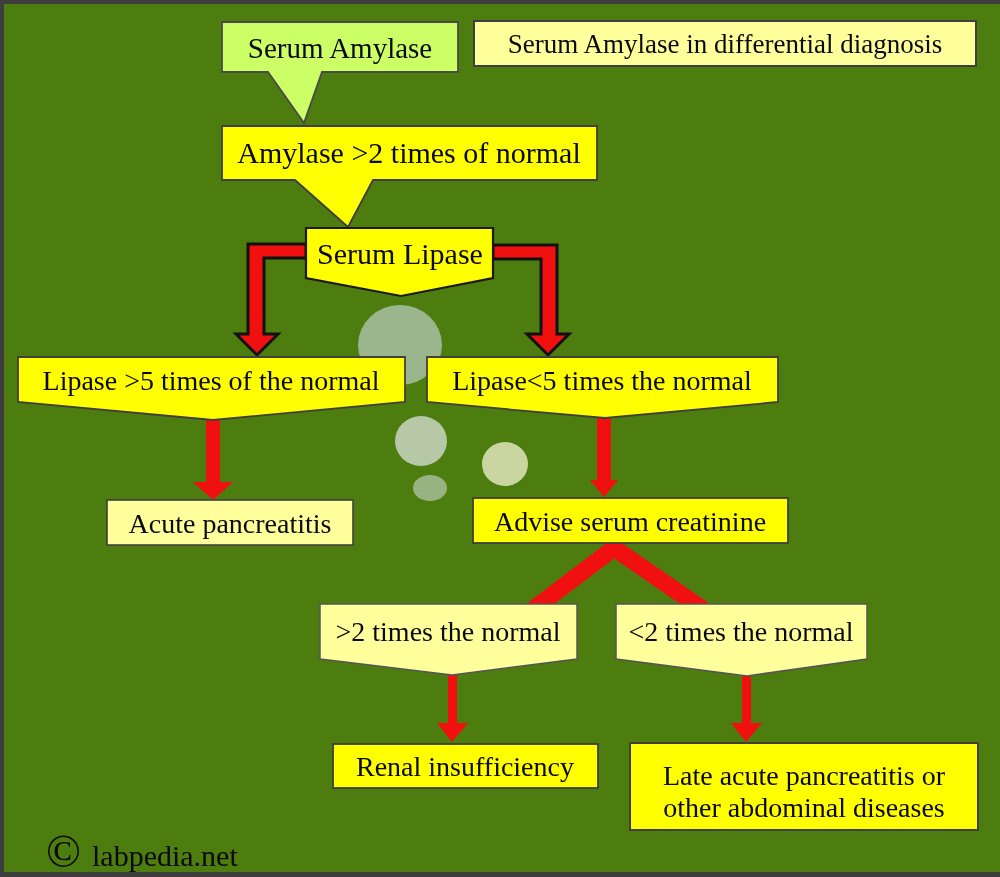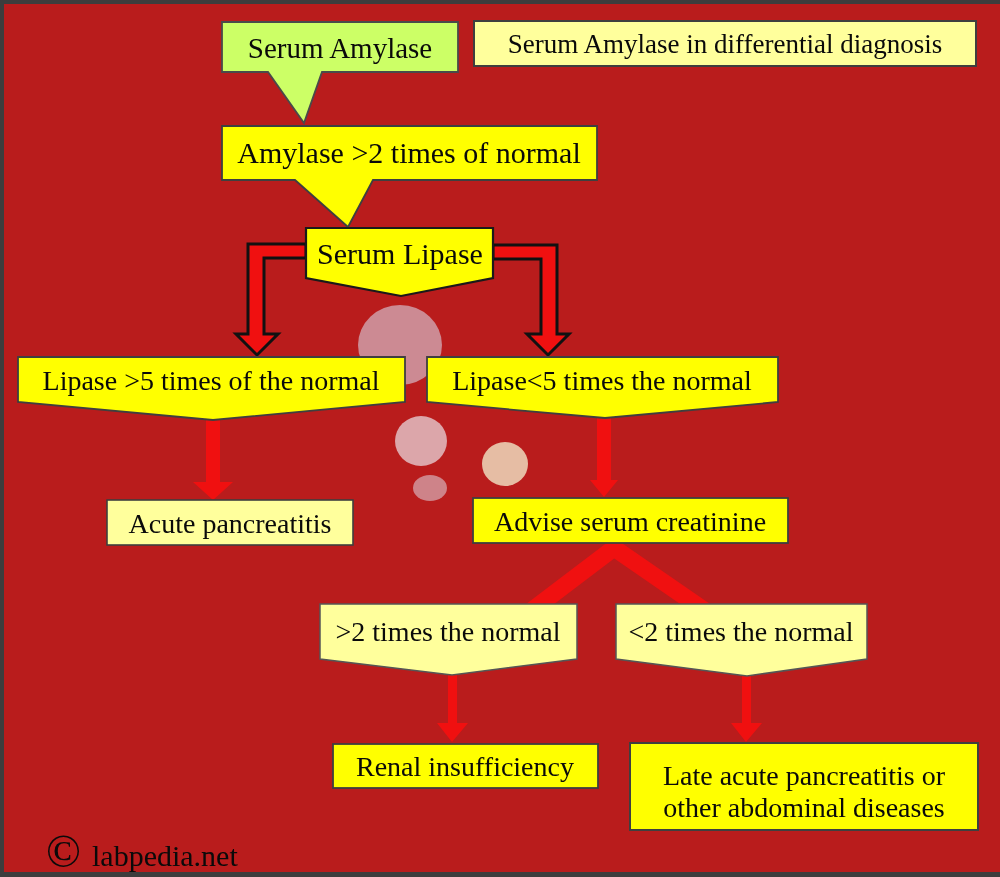--- a/index.html
+++ b/index.html
@@ -1,16 +1,16 @@
 <!DOCTYPE html>
 <html><head>
 <meta charset="utf-8">
 <style>
   html,body{margin:0;padding:0;background:#e4e4e4;}
-  #canvas{position:relative;width:1000px;height:877px;background:#b91c1c;overflow:hidden;}
+  #canvas{position:relative;width:1000px;height:877px;background:#4d7c0f;overflow:hidden;}
   svg{position:absolute;left:0;top:0;}
   .lbl{
     font-family:"Liberation Serif","DejaVu Serif",serif;
     fill:#0a0a0a;
   }
 </style>
 </head>
 <body>
 
 <div id="canvas">

